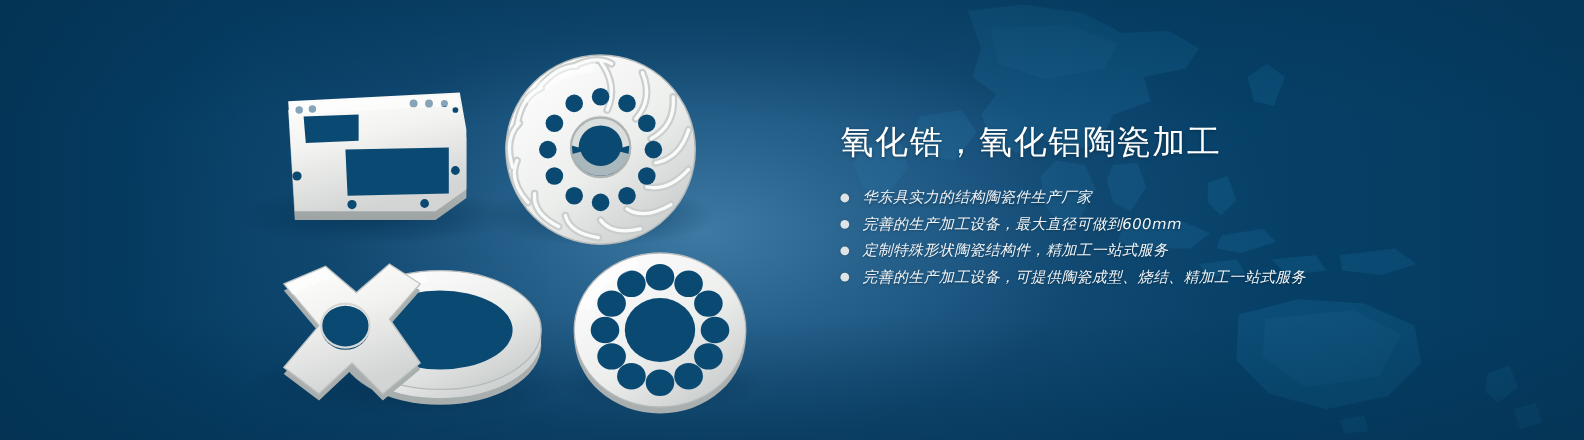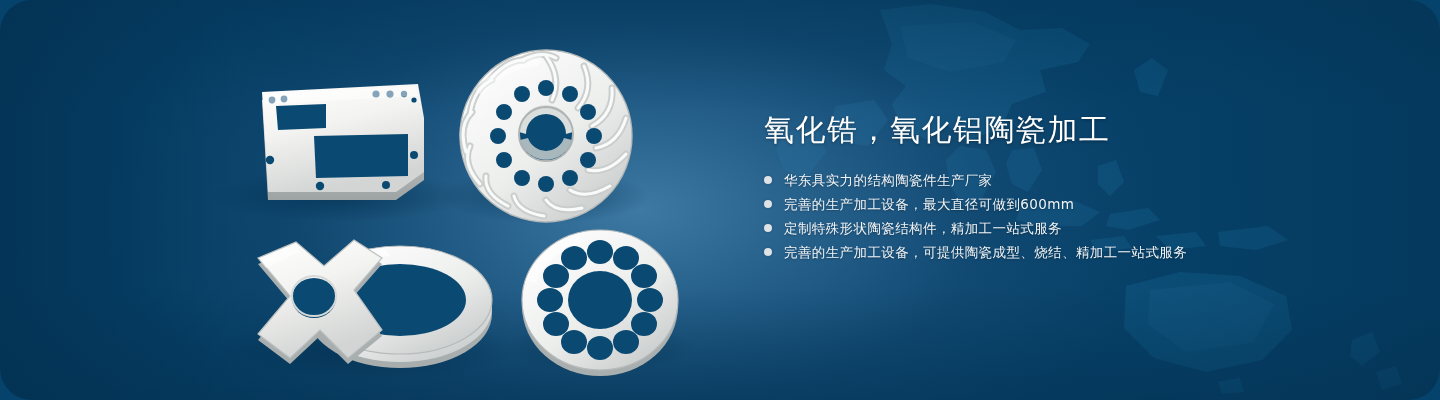--- a/index.html
+++ b/index.html
@@ -10,21 +10,20 @@
   body {
     font-family: "DejaVu Sans", "Liberation Sans", sans-serif;
   }
 
   .banner {
     position: relative;
     width: 1440px;
     height: 400px;
     overflow: hidden;
     background: #06436c;
-    border-radius: 32px;
   }
 
   
   .bg-base {
     position: absolute;
     inset: 0;
     background: #06436c;
   }
   .bg-glow {
     position: absolute;
@@ -81,20 +80,21 @@
     list-style: none;
     margin: 0;
     padding: 0;
     margin-top: 16px;
   }
   .bullet {
     display: flex;
     align-items: center;
     height: 24px;
     margin-bottom: 0px;
+    font-style: italic;
   }
   .bullet-dot {
     flex: 0 0 auto;
     width: 8px;
     height: 8px;
     border-radius: 50%;
     background: #dfe3e6;
     margin-right: 12px;
     box-shadow: 0 0 2px rgba(0,0,0,0.25);
   }

